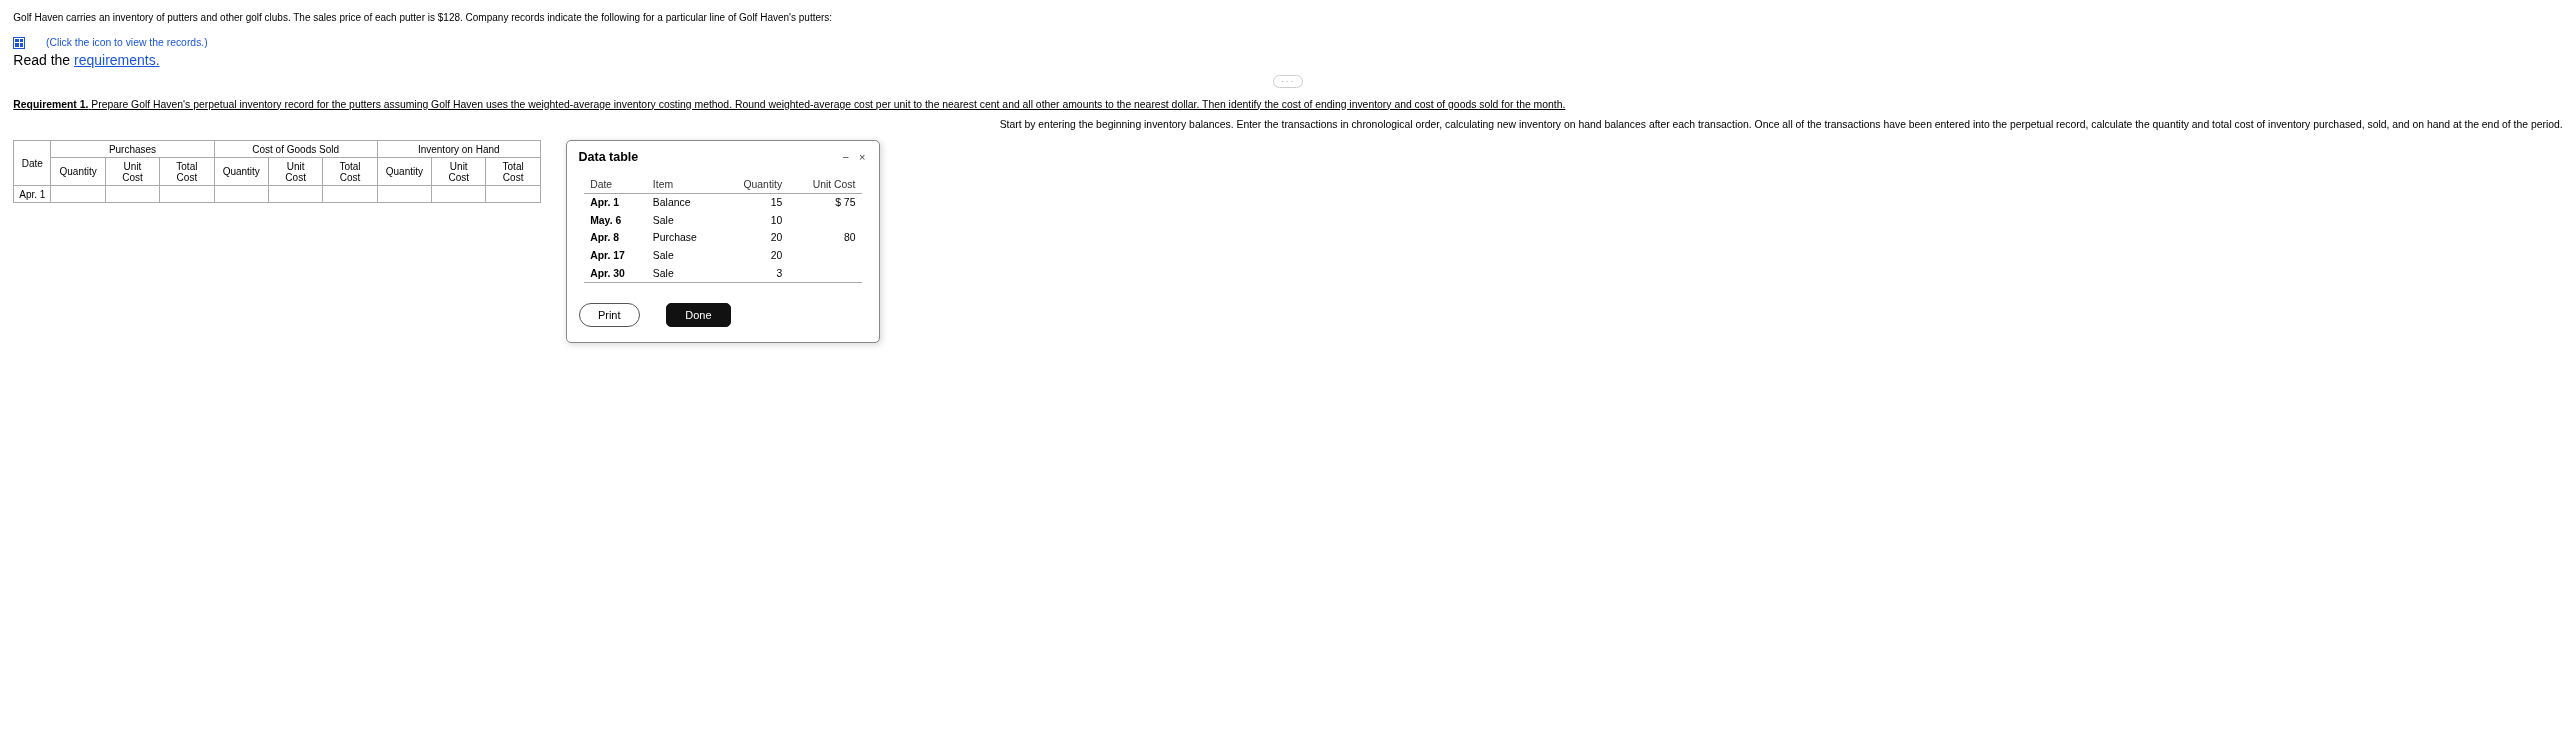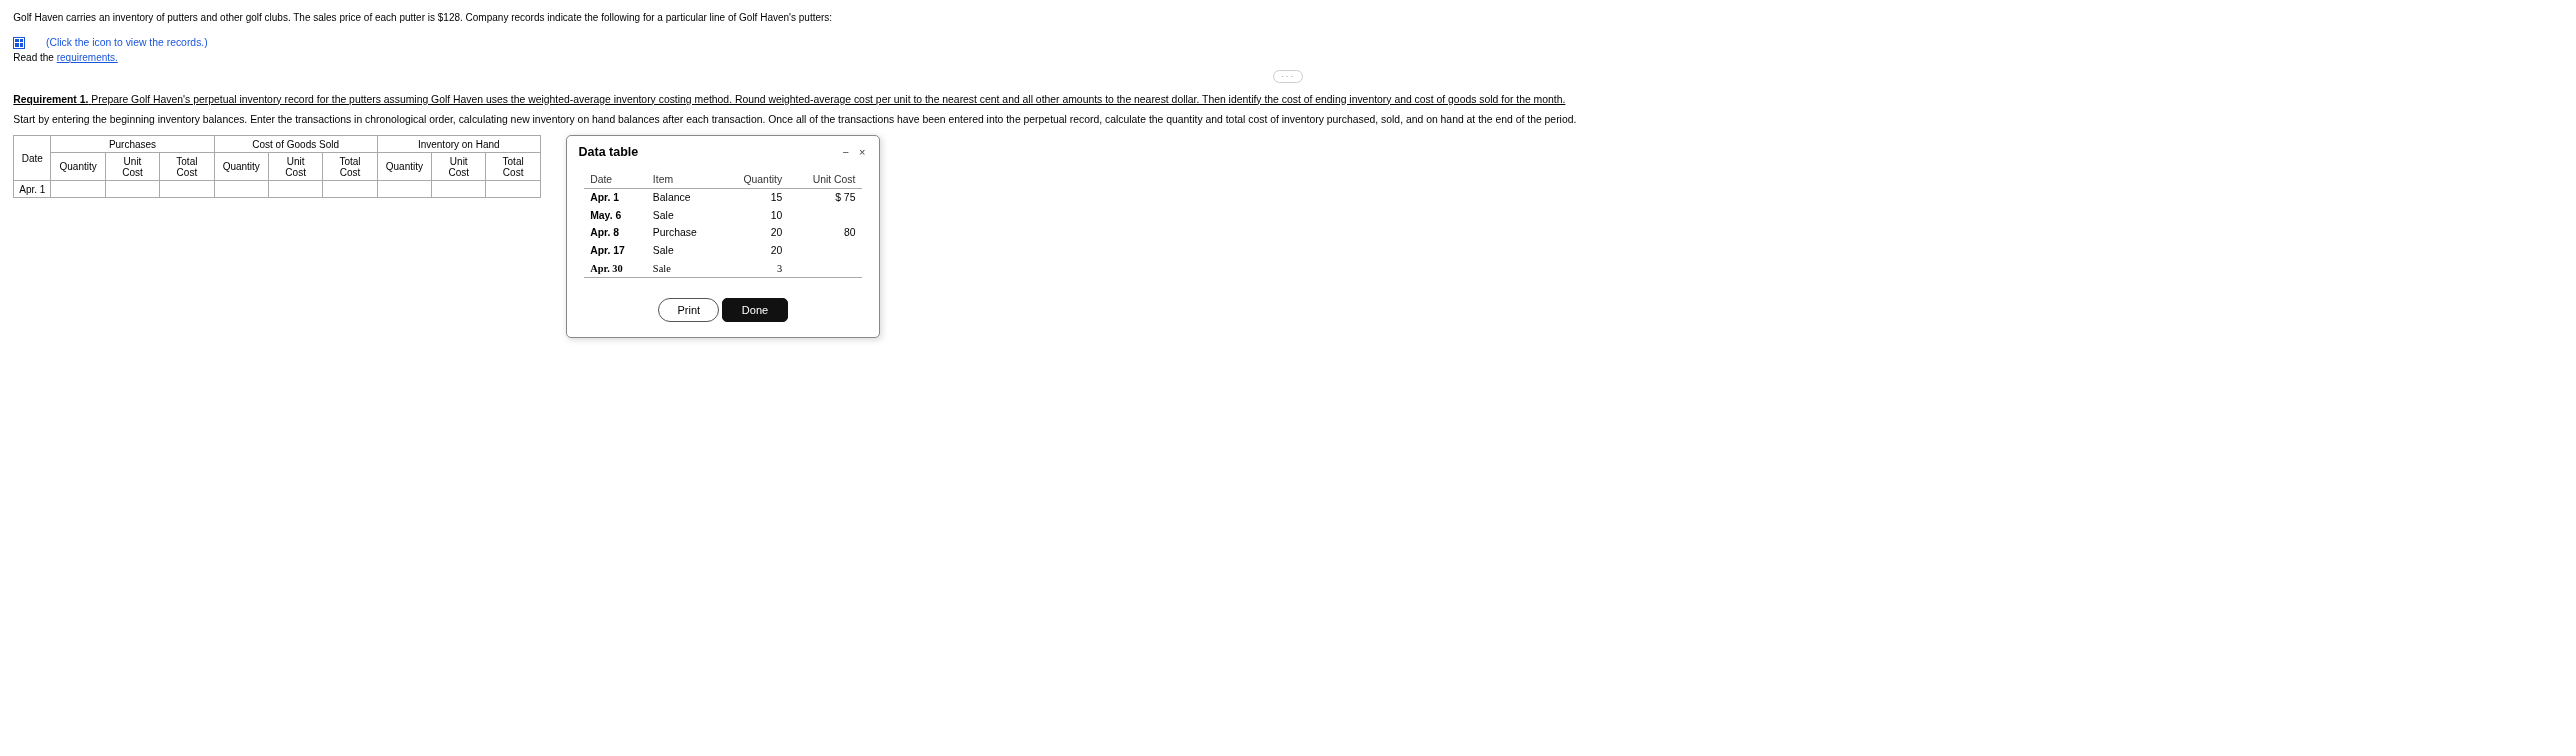--- a/index.html
+++ b/index.html
@@ -33,21 +33,21 @@
       padding: 0.8px;
     }
     .icon-grid-cell {
       background: #1a56db;
     }
     .icon-link-row a {
       color: #1a56db;
       text-decoration: none;
     }
     .read-req {
-      font-size: 10px;
+      font-size: 14px;
       margin-bottom: 5px;
     }
     .read-req a {
       color: #1a56db;
       text-decoration: underline;
     }
     .divider-row {
       display: flex;
       justify-content: center;
       margin: 6.7px 0;
@@ -69,20 +69,21 @@
       margin-bottom: 3.3px;
       text-decoration: underline;
     }
     .req-title strong {
       font-weight: bold;
     }
     .req-subtitle {
       font-size: 10.4px;
       line-height: 1.5;
       margin-bottom: 8.3px;
+      text-align: right;
     }
     
     .main-layout {
       display: flex;
       gap: 25px;
       align-items: flex-start;
     }
     
     .inventory-table-wrap {
       flex-shrink: 0;
@@ -171,26 +172,25 @@
     }
     .data-table th.num { text-align: right; }
     .data-table td {
       padding: 3.3px 6.7px;
       font-size: 10.4px;
     }
     .data-table td.num { text-align: right; }
     .data-table td.bold { font-weight: bold; }
     .data-table .last-row td {
       border-bottom: 0.8px solid #aaa;
-      font-family: Liberation Serif, serif;
     }
     .modal-footer {
       display: flex;
-      justify-content: center;
-      gap: 3px;
+      justify-content: flex-start;
+      gap: 26px;
       padding: 13.3px 11.7px 15px 11.7px;
     }
     .btn-print {
       border: 0.8px solid #555;
       border-radius: 16.7px;
       background: #fff;
       padding: 5px 18.4px;
       font-size: 11px;
       cursor: pointer;
     }

